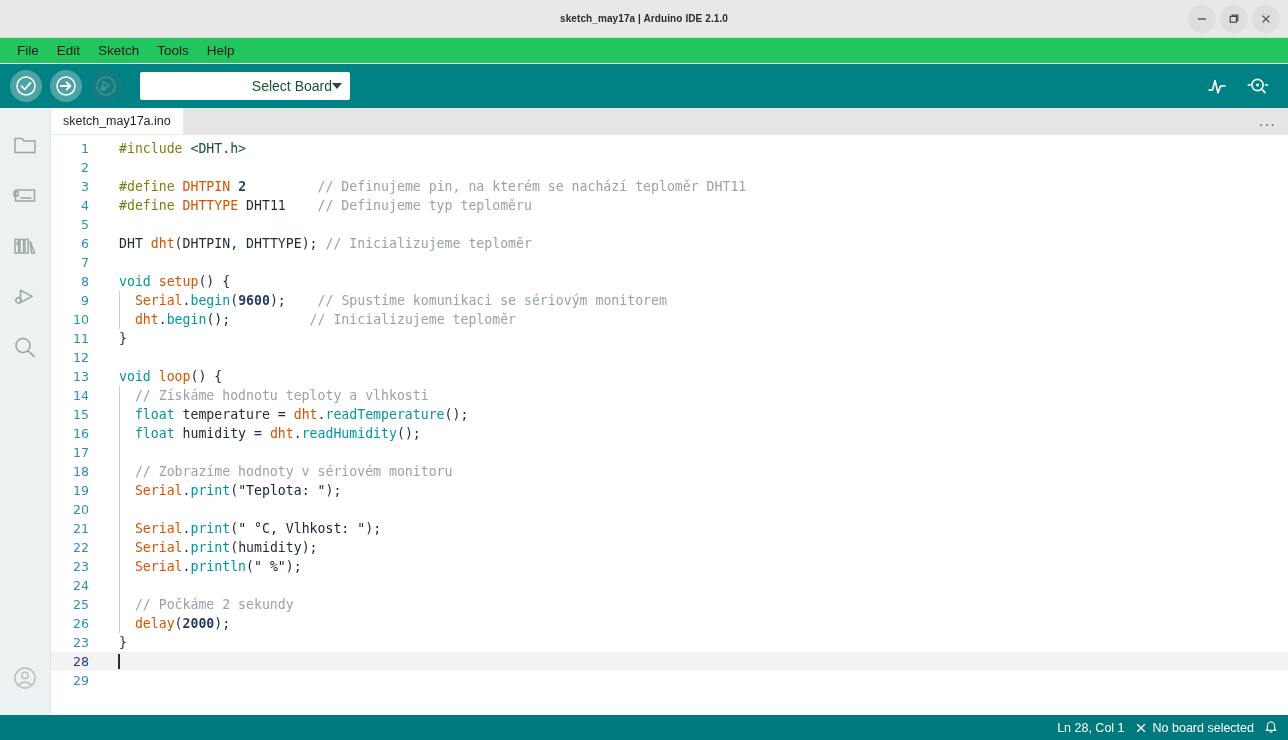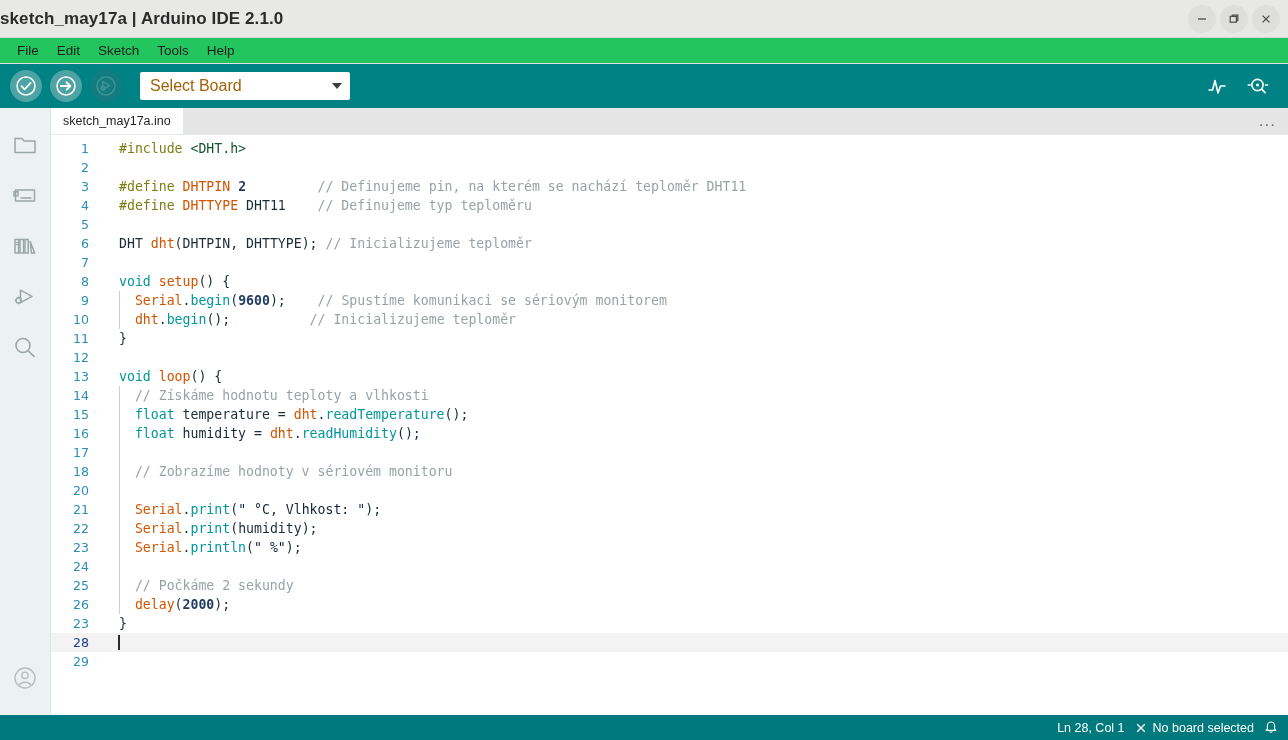--- a/index.html
+++ b/index.html
@@ -18,22 +18,22 @@
 
   
   .titlebar {
     height: 38px; flex: 0 0 38px;
     background: #e8e8e7;
     border-bottom: 1px solid #d6d6d4;
     display: flex; align-items: center;
     position: relative;
   }
   .titlebar-title {
-    position: absolute; left: 0; right: 0; text-align: left;
-    font-size: 17px; font-weight: bold; color: #2b2b2b;
+    position: absolute; left: 0; right: 0; text-align: center;
+    font-size: 10px; font-weight: bold; color: #2b2b2b;
     letter-spacing: .1px;
   }
   .win-controls {
     margin-left: auto; display: flex; align-items: center;
     gap: 4px; padding-right: 8px; z-index: 2;
   }
   .win-btn {
     width: 28px; height: 28px; border-radius: 50%;
     display: flex; align-items: center; justify-content: center;
     background: #dededc; color: #4a4a4a;
@@ -71,22 +71,22 @@
   .tb-btn svg { display: block; }
   .board-select {
     width: 210px; height: 28px;
     background: #ffffff; border-radius: 2px;
     margin-left: 10px;
     display: flex; align-items: center;
     padding: 0 8px 0 10px;
     position: relative;
   }
   .board-select-label {
-    font-size: 16px; color: #a16207; flex: 1;
-    overflow: hidden; white-space: nowrap;
+    font-size: 14px; color: #14532d; flex: 1;
+    overflow: hidden; white-space: nowrap; text-align: right;
   }
   .caret {
     width: 0; height: 0;
     border-left: 5px solid transparent;
     border-right: 5px solid transparent;
     border-top: 6px solid #3c3c3c;
   }
   .toolbar-right {
     margin-left: auto; display: flex; align-items: center; gap: 18px;
     padding-right: 8px;
@@ -349,20 +349,21 @@
           <div class="code-row"><div class="gutter">9</div><span class="iguide"></span><div class="code-text"><span class="t-plain">  </span><span class="t-fn">Serial</span><span class="t-punc">.</span><span class="t-meth">begin</span><span class="t-punc">(</span><span class="t-num">9600</span><span class="t-punc">);</span><span class="t-plain">    </span><span class="t-cmt">// Spustíme komunikaci se sériovým monitorem</span></div></div>
           <div class="code-row"><div class="gutter">10</div><span class="iguide"></span><div class="code-text"><span class="t-plain">  </span><span class="t-fn">dht</span><span class="t-punc">.</span><span class="t-meth">begin</span><span class="t-punc">();</span><span class="t-plain">          </span><span class="t-cmt">// Inicializujeme teploměr</span></div></div>
           <div class="code-row"><div class="gutter">11</div><div class="code-text"><span class="t-punc">}</span></div></div>
           <div class="code-row"><div class="gutter">12</div><div class="code-text"></div></div>
           <div class="code-row"><div class="gutter">13</div><div class="code-text"><span class="t-kw">void</span><span class="t-plain"> </span><span class="t-fn">loop</span><span class="t-punc">() {</span></div></div>
           <div class="code-row"><div class="gutter">14</div><span class="iguide"></span><div class="code-text"><span class="t-plain">  </span><span class="t-cmt">// Získáme hodnotu teploty a vlhkosti</span></div></div>
           <div class="code-row"><div class="gutter">15</div><span class="iguide"></span><div class="code-text"><span class="t-plain">  </span><span class="t-kw">float</span><span class="t-plain"> temperature = </span><span class="t-fn">dht</span><span class="t-punc">.</span><span class="t-meth">readTemperature</span><span class="t-punc">();</span></div></div>
           <div class="code-row"><div class="gutter">16</div><span class="iguide"></span><div class="code-text"><span class="t-plain">  </span><span class="t-kw">float</span><span class="t-plain"> humidity = </span><span class="t-fn">dht</span><span class="t-punc">.</span><span class="t-meth">readHumidity</span><span class="t-punc">();</span></div></div>
           <div class="code-row"><div class="gutter">17</div><span class="iguide"></span><div class="code-text"></div></div>
           <div class="code-row"><div class="gutter">18</div><span class="iguide"></span><div class="code-text"><span class="t-plain">  </span><span class="t-cmt">// Zobrazíme hodnoty v sériovém monitoru</span></div></div>
+          <div class="code-row"><div class="gutter">19</div><span class="iguide"></span><div class="code-text"><span class="t-plain">  </span><span class="t-fn">Serial</span><span class="t-punc">.</span><span class="t-meth">print</span><span class="t-punc">(</span><span class="t-str">"Teplota: "</span><span class="t-punc">);</span></div></div>
           <div class="code-row"><div class="gutter">20</div><span class="iguide"></span></div>
           <div class="code-row"><div class="gutter">21</div><span class="iguide"></span><div class="code-text"><span class="t-plain">  </span><span class="t-fn">Serial</span><span class="t-punc">.</span><span class="t-meth">print</span><span class="t-punc">(</span><span class="t-str">" °C, Vlhkost: "</span><span class="t-punc">);</span></div></div>
           <div class="code-row"><div class="gutter">22</div><span class="iguide"></span><div class="code-text"><span class="t-plain">  </span><span class="t-fn">Serial</span><span class="t-punc">.</span><span class="t-meth">print</span><span class="t-punc">(</span><span class="t-plain">humidity</span><span class="t-punc">);</span></div></div>
           <div class="code-row"><div class="gutter">23</div><span class="iguide"></span><div class="code-text"><span class="t-plain">  </span><span class="t-fn">Serial</span><span class="t-punc">.</span><span class="t-meth">println</span><span class="t-punc">(</span><span class="t-str">" %"</span><span class="t-punc">);</span></div></div>
           <div class="code-row"><div class="gutter">24</div><span class="iguide"></span><div class="code-text"></div></div>
           <div class="code-row"><div class="gutter">25</div><span class="iguide"></span><div class="code-text"><span class="t-plain">  </span><span class="t-cmt">// Počkáme 2 sekundy</span></div></div>
           <div class="code-row"><div class="gutter">26</div><span class="iguide"></span><div class="code-text"><span class="t-plain">  </span><span class="t-fn">delay</span><span class="t-punc">(</span><span class="t-num">2000</span><span class="t-punc">);</span></div></div>
           <div class="code-row"><div class="gutter">23</div><div class="code-text"><span class="t-punc">}</span></div></div>
           <div class="code-row active"><div class="gutter">28</div><div class="code-text"><span class="cursor"></span></div></div>
           <div class="code-row"><div class="gutter">29</div><div class="code-text"></div></div>

